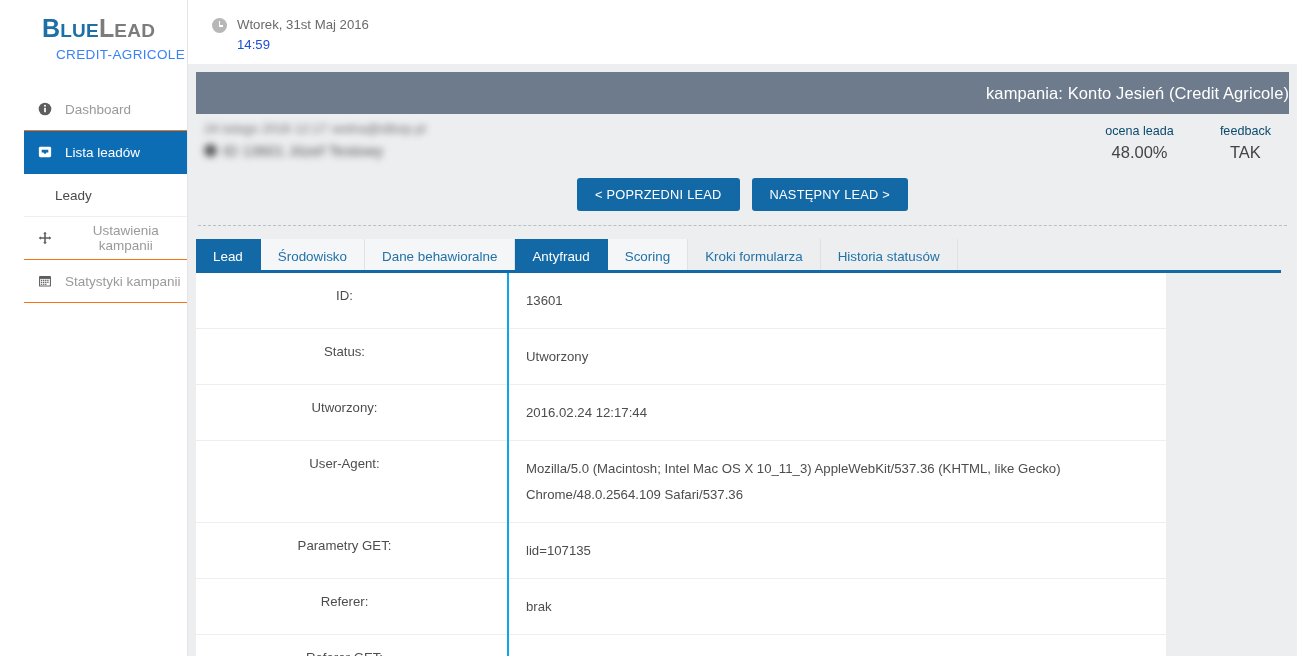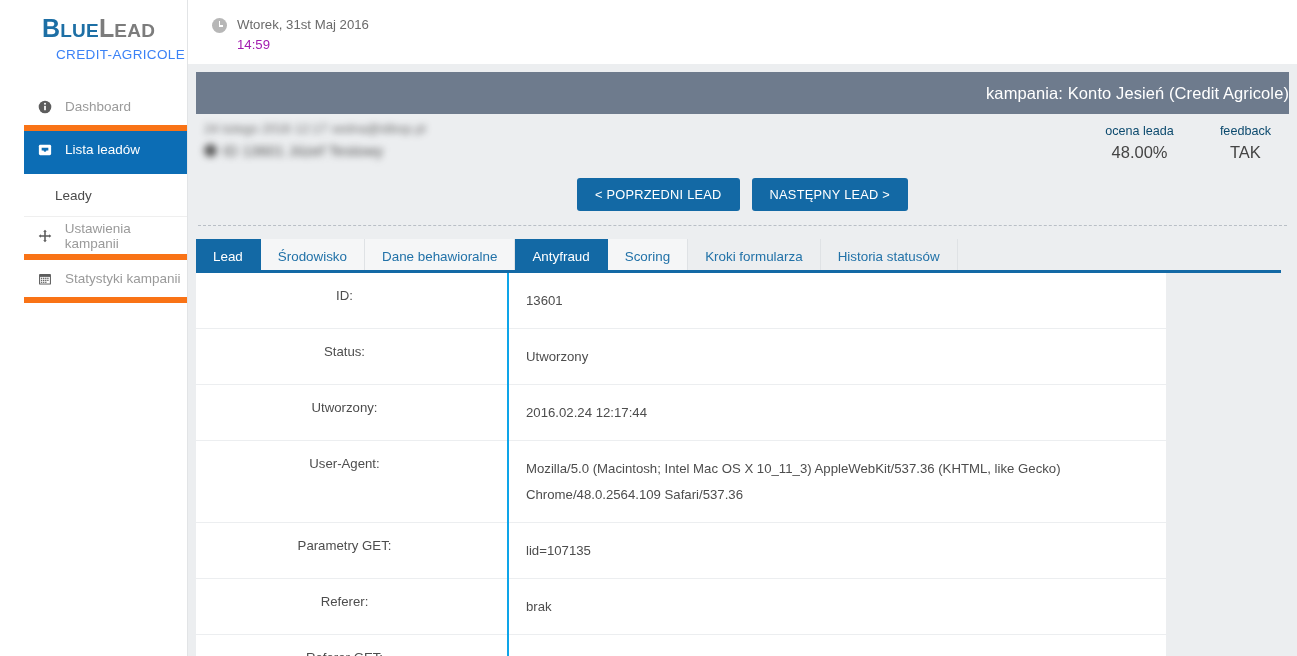--- a/index.html
+++ b/index.html
@@ -31,22 +31,22 @@
   .logo-line2 {
     color: #3b82f6; font-size: 13.5px; letter-spacing: .35px;
     margin-top: 6px; margin-left: 14px; white-space: nowrap;
   }
 
   .nav { margin-top: 12px; }
   .nav-item {
     display: flex; align-items: center;
     height: 43px; padding-left: 10px;
     color: #9a9a9a; font-size: 13.5px;
-    border-bottom: 6px solid #f97316;
-    cursor: pointer; user-select: none;
+    border-bottom: 1px solid #f97316;
+    cursor: pointer; user-select: none; text-align: center;
   }
   .nav-item .ic {
     width: 22px; display: flex; align-items: center; justify-content: center;
     margin-right: 9px; color: #6d6d6d;
   }
   .nav-item.active {
     background: #0c6db5; color: #ffffff; border-bottom-color: #0c6db5;
   }
   .nav-item.active .ic { color: #ffffff; }
   .nav-sub {
@@ -68,21 +68,21 @@
   }
   .clock-icon::after {
     content: ""; position: absolute; left: 6.5px; top: 3px;
     width: 1.4px; height: 5px; background: #fff;
   }
   .clock-icon::before {
     content: ""; position: absolute; left: 7px; top: 7.2px;
     width: 4px; height: 1.4px; background: #fff;
   }
   .clock-text { color: #6a6a6a; font-size: 13.2px; line-height: 20px; }
-  .clock-text .t2 { color: #a21caf; }
+  .clock-text .t2 { color: #1d4ed8; }
 
   
   #main {
     position: absolute; left: 188px; top: 72px; right: 0; bottom: 0;
     background: #eceef0;
     padding: 0 8px;
   }
   .title-bar {
     height: 42px; background: #6e7b8d;
     color: #ffffff; font-size: 16.5px;

